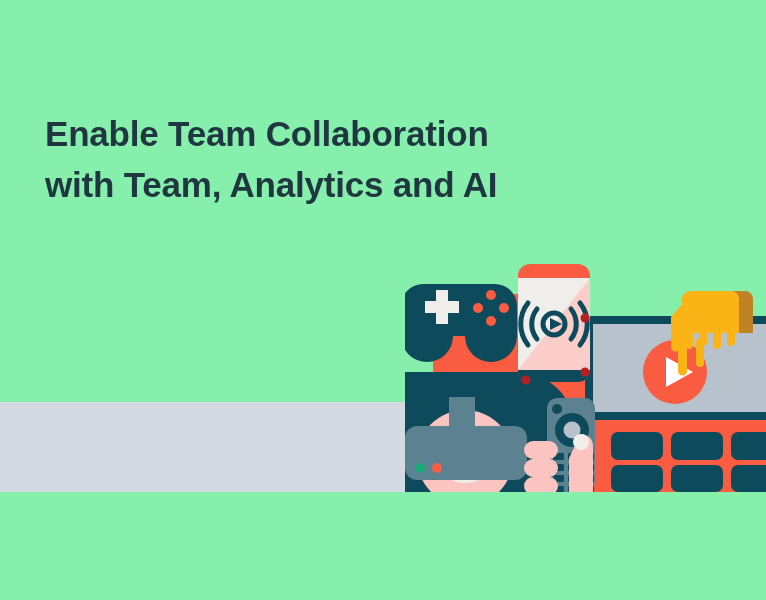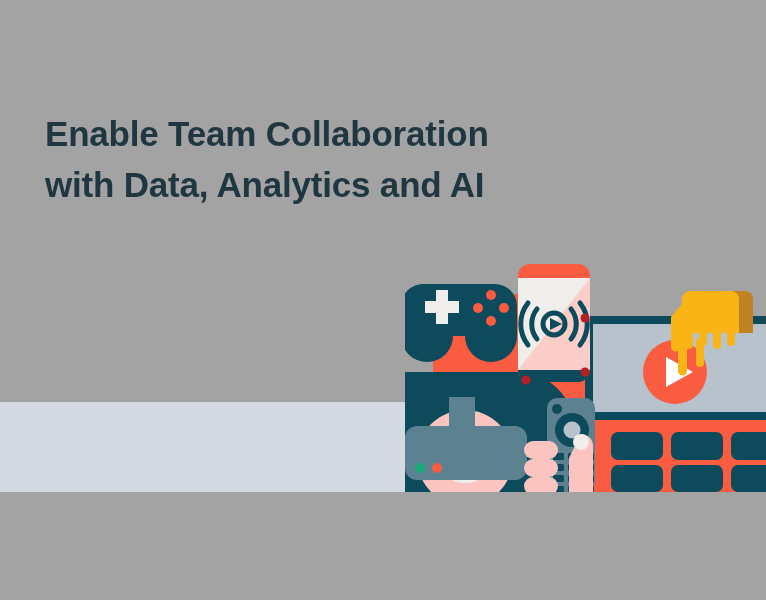--- a/index.html
+++ b/index.html
@@ -7,21 +7,21 @@
     padding: 0;
     background: #ffffff;
   }
   body {
     font-family: "Liberation Sans", sans-serif;
   }
   .canvas {
     position: relative;
     width: 766px;
     height: 600px;
-    background: #a3a3a3;
+    background: #86efac;
     overflow: hidden;
   }
   
   .gray-band {
     position: absolute;
     left: 0;
     top: 402px;
     width: 766px;
     height: 90px;
     background: #d5d9e2;
@@ -51,21 +51,21 @@
 </style>
 </head>
 <body>
 
 <div class="canvas">
 
   <div class="gray-band"></div>
 
   <div class="headline">
     <span class="ln">Enable Team Collaboration</span>
-    <span class="ln">with Data, Analytics and AI</span>
+    <span class="ln">with Team, Analytics and AI</span>
   </div>
 
   <div class="illustration">
     <svg width="361" height="230" viewBox="0 0 361 230" xmlns="http://www.w3.org/2000/svg">
 
       <g>
         <rect x="28" y="32" width="152" height="198" fill="#fa5c42"></rect>
       </g>
 
       <g>

